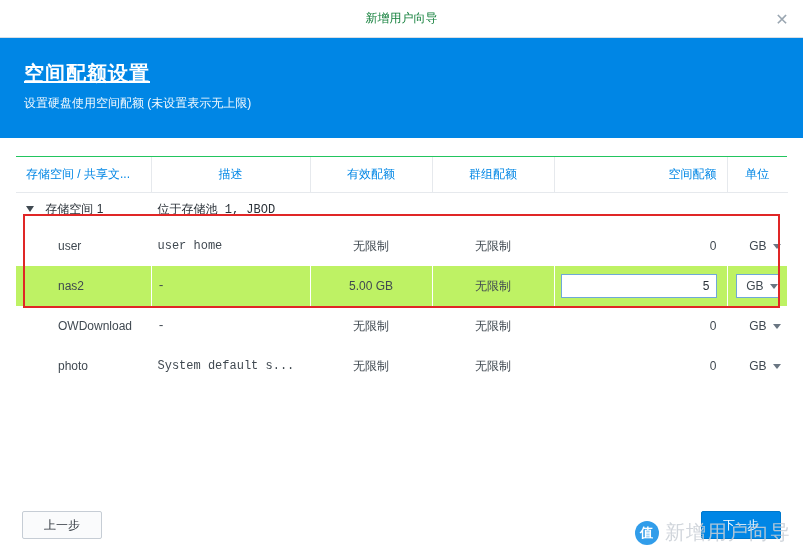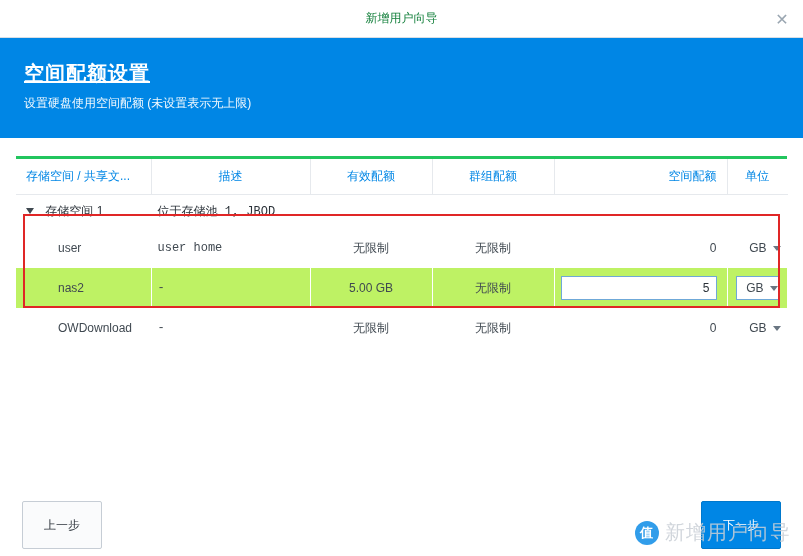--- a/index.html
+++ b/index.html
@@ -56,21 +56,21 @@
     }
     .header p {
       font-size: 12px;
       font-weight: 400;
       opacity: 0.95;
     }
     .content {
       padding: 18px 16px 0 16px;
     }
     .table-scroll {
-      border-top: 3px solid #22c55e;
+      border-top: 1px solid #22c55e;
     }
     table {
       width: 100%;
       border-collapse: collapse;
       table-layout: fixed;
     }
     thead th {
       color: #0086e5;
       font-weight: 400;
       font-size: 12px;
@@ -156,21 +156,21 @@
       position: absolute;
       left: 0; right: 0; bottom: 0;
       height: 62px;
       display: flex;
       align-items: center;
       justify-content: space-between;
       padding: 0 22px;
     }
     .btn {
       min-width: 80px;
-      height: 48px;
+      height: 28px;
       border: 1px solid #c6cdd5;
       background: #fafbfc;
       color: #2a3138;
       font-size: 12px;
       cursor: pointer;
       border-radius: 2px;
     }
     .btn.primary {
       background: #0086e5;
       color: #fff;
@@ -290,20 +290,33 @@
               <td>无限制</td>
               <td>无限制</td>
               <td class="right">0</td>
               <td>
                 <div class="unit-cell">
                   <span>GB</span>
                   <span class="caret-down"></span>
                 </div>
               </td>
             </tr>
+            <tr>
+              <td class="name-col">photo</td>
+              <td class="left">System default s...</td>
+              <td>无限制</td>
+              <td>无限制</td>
+              <td class="right">0</td>
+              <td>
+                <div class="unit-cell">
+                  <span>GB</span>
+                  <span class="caret-down"></span>
+                </div>
+              </td>
+            </tr>
           </tbody>
       </table>
     </div>
   </div>
 
   <div class="highlight-box"></div>
 
   <div class="footer">
     <button class="btn">上一步</button>
     <button class="btn primary">下一步</button>

